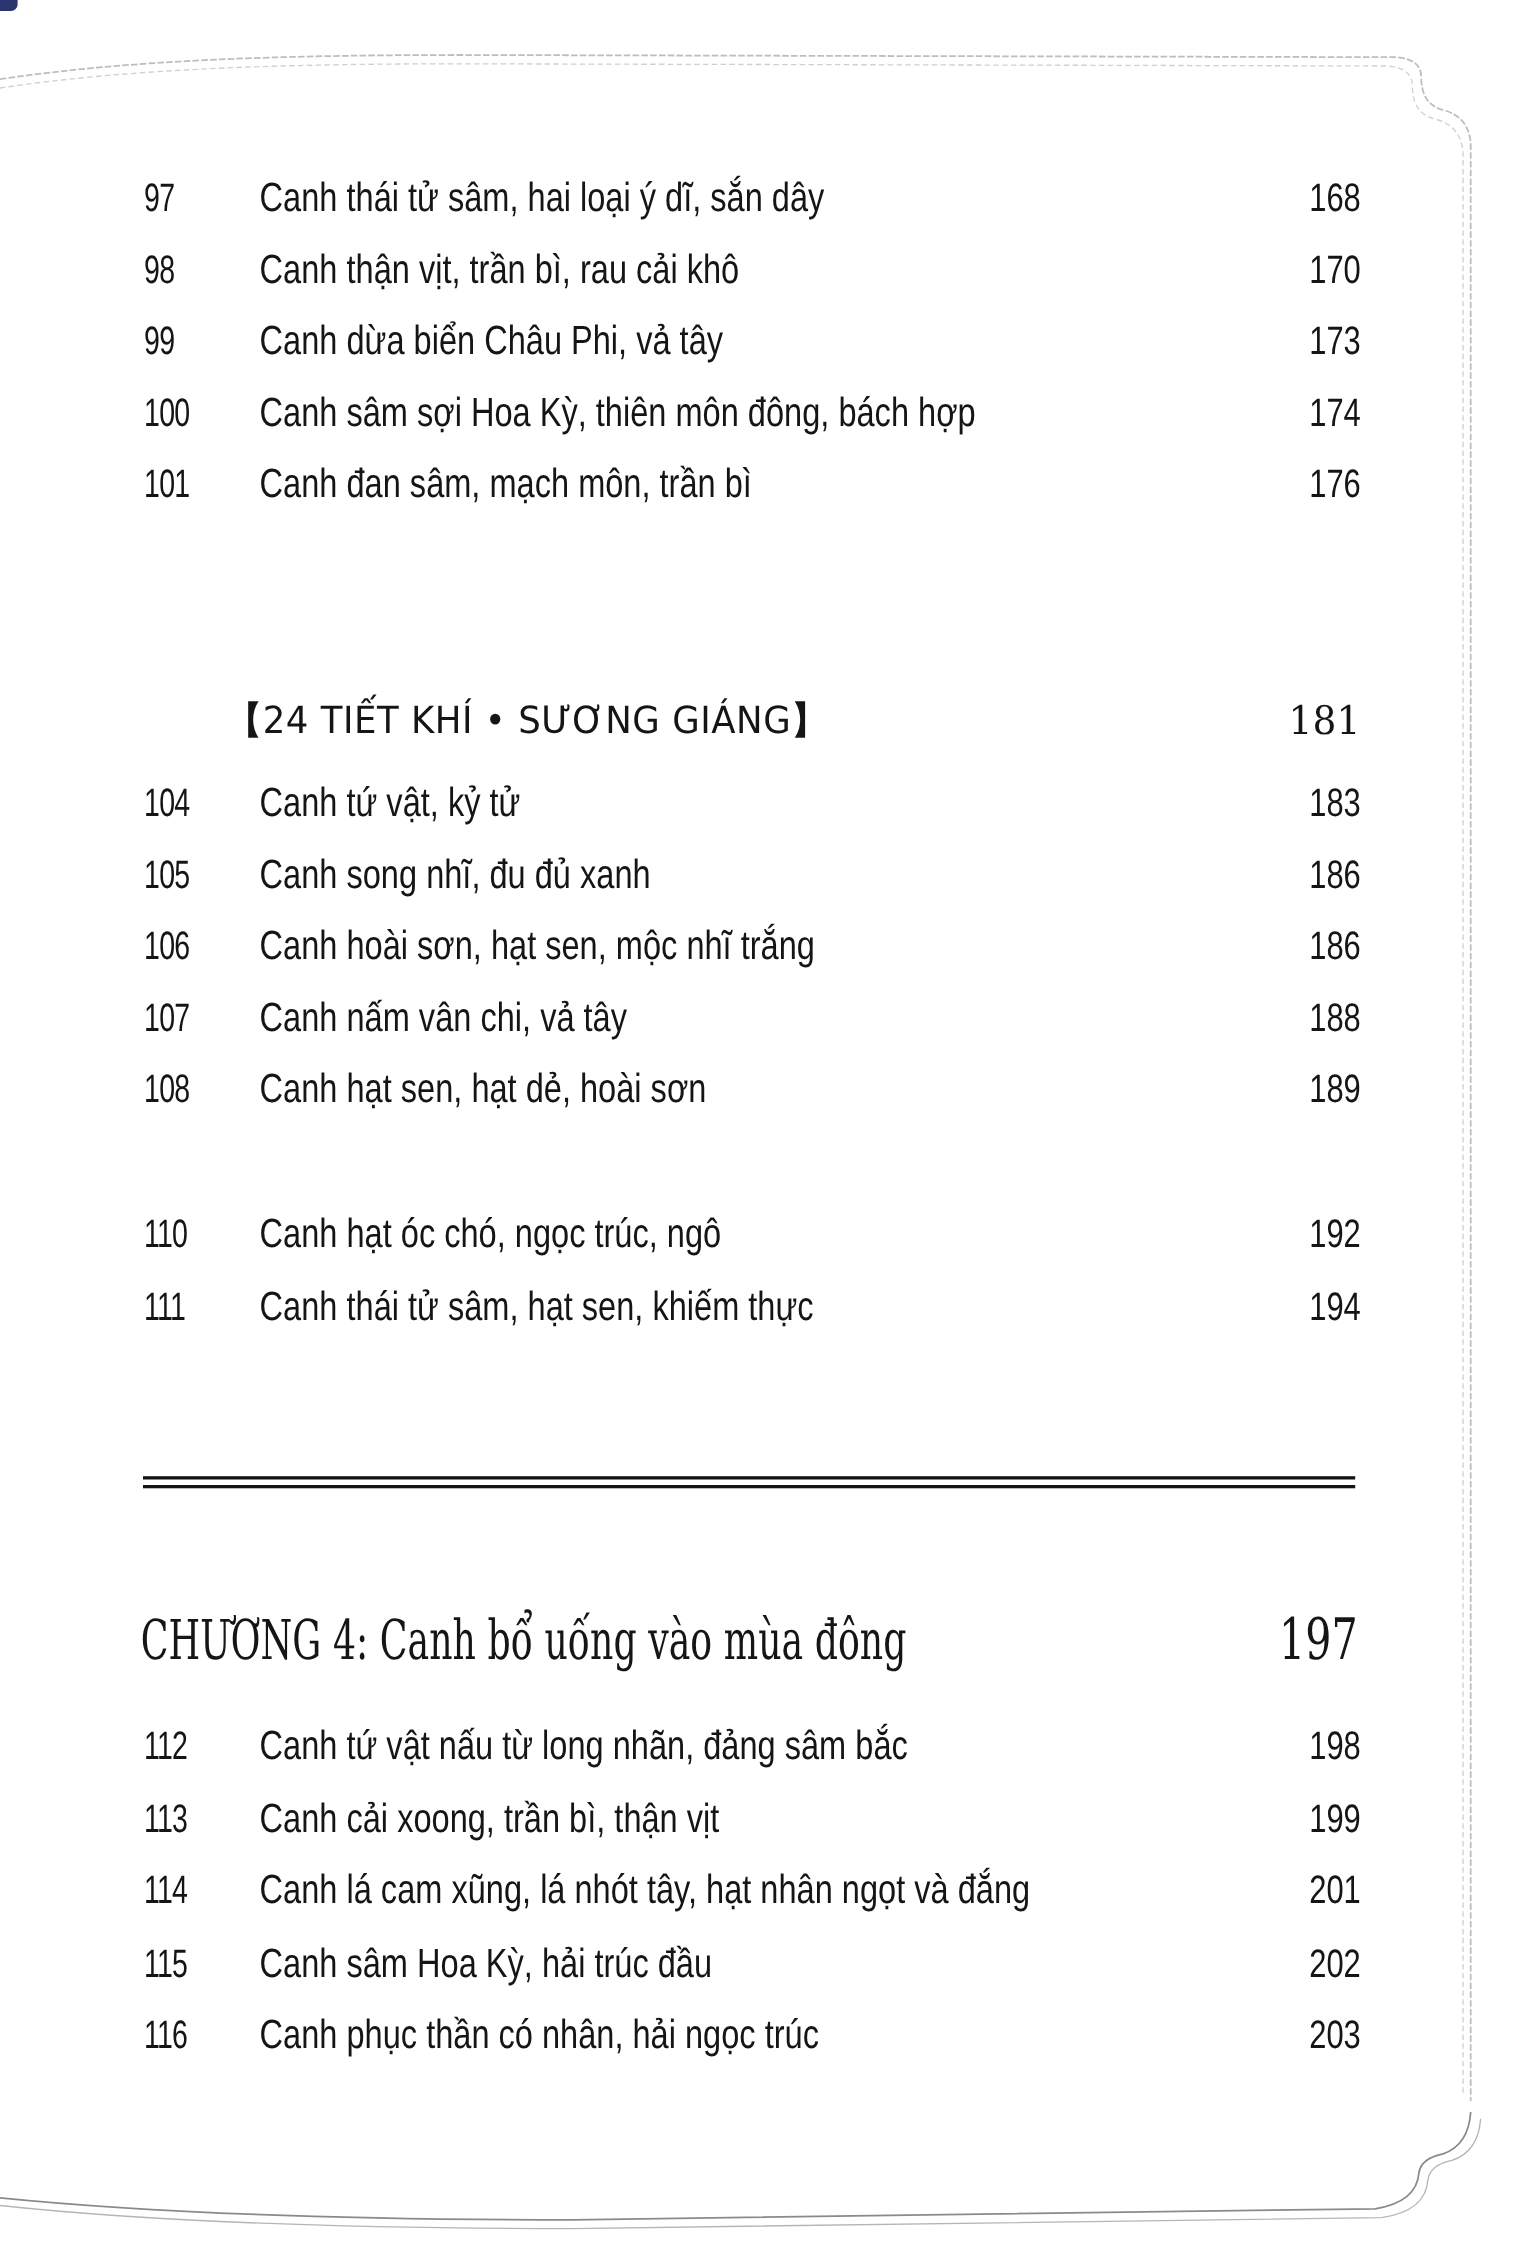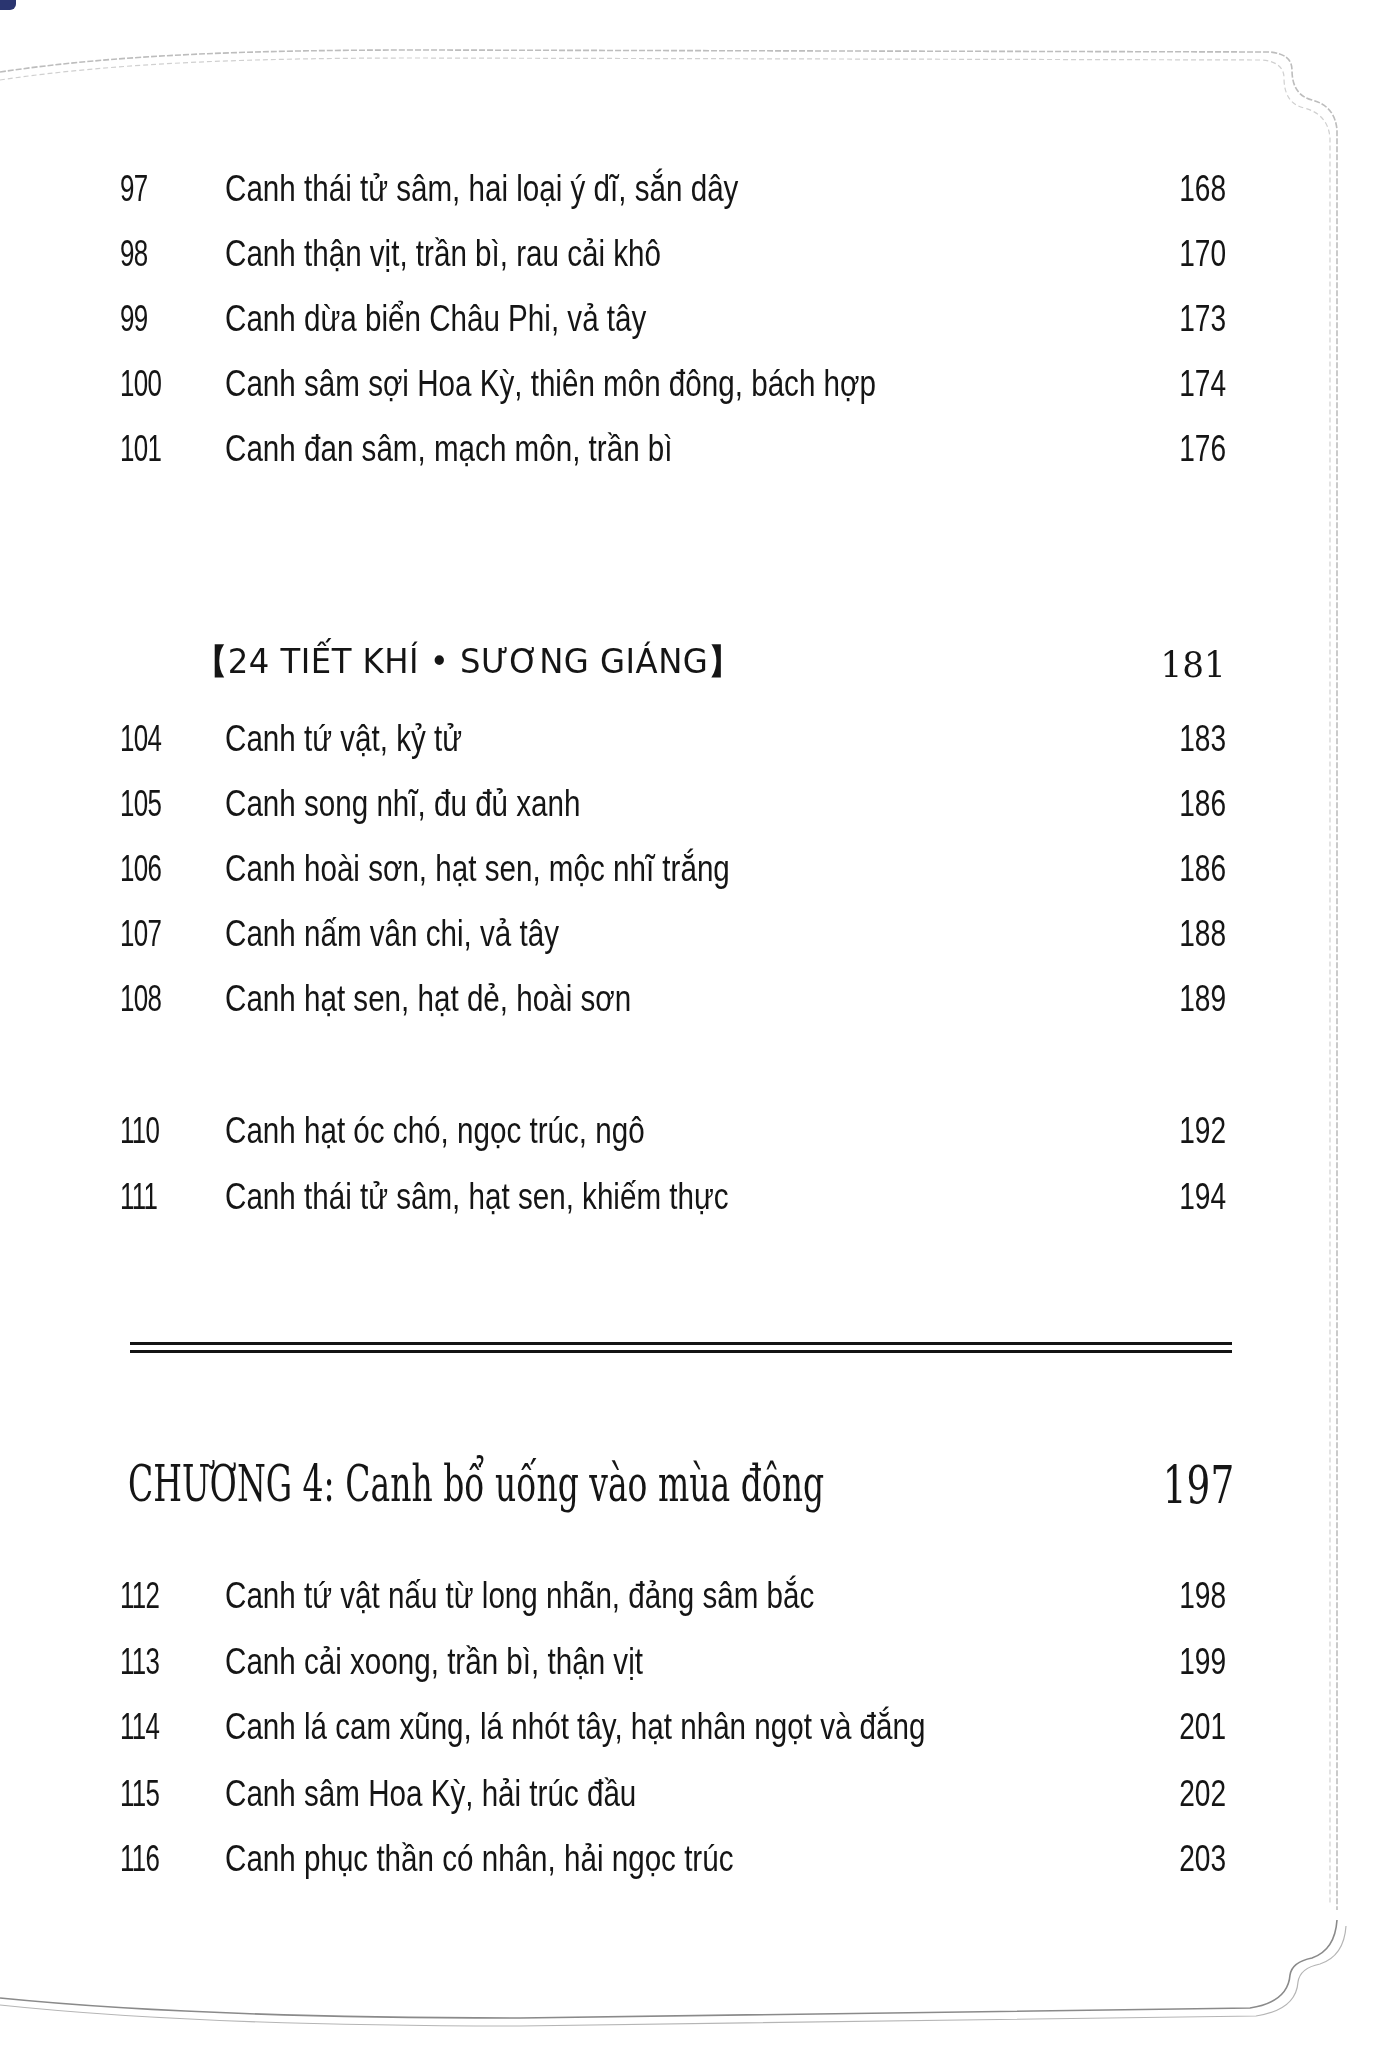--- a/index.html
+++ b/index.html
@@ -31,25 +31,25 @@
     }
     .toc {
       position: absolute;
       left: 0;
       top: 0;
       width: 1395px;
       height: 2048px;
     }
     .row {
       position: absolute;
-      left: 120px;
+      left: 131px;
       width: 1106px;
       height: 60px;
       display: flex;
-      align-items: flex-end;
+      align-items: center;
     }
     .num {
       width: 105px;
       font-family: "Liberation Sans", sans-serif;
       font-size: 36px;
       transform: scaleX(0.72);
       transform-origin: left center;
       letter-spacing: -1px;
       font-weight: 400;
       color: #151515;
@@ -106,21 +106,21 @@
     }
     .double-rule .line.l1 { top: 2px; }
     .double-rule .line.l2 { top: 10px; }
     .chapter-row {
       position: absolute;
       left: 128px;
       width: 1106px;
       top: 1455px;
       height: 72px;
       display: flex;
-      align-items: flex-start;
+      align-items: center;
     }
     .chapter-title {
       font-family: "DejaVu Serif", serif;
       font-size: 50px;
       transform: scaleX(0.66);
       transform-origin: left center;
       white-space: nowrap;
       color: #151515;
     }
     .chapter-page {

